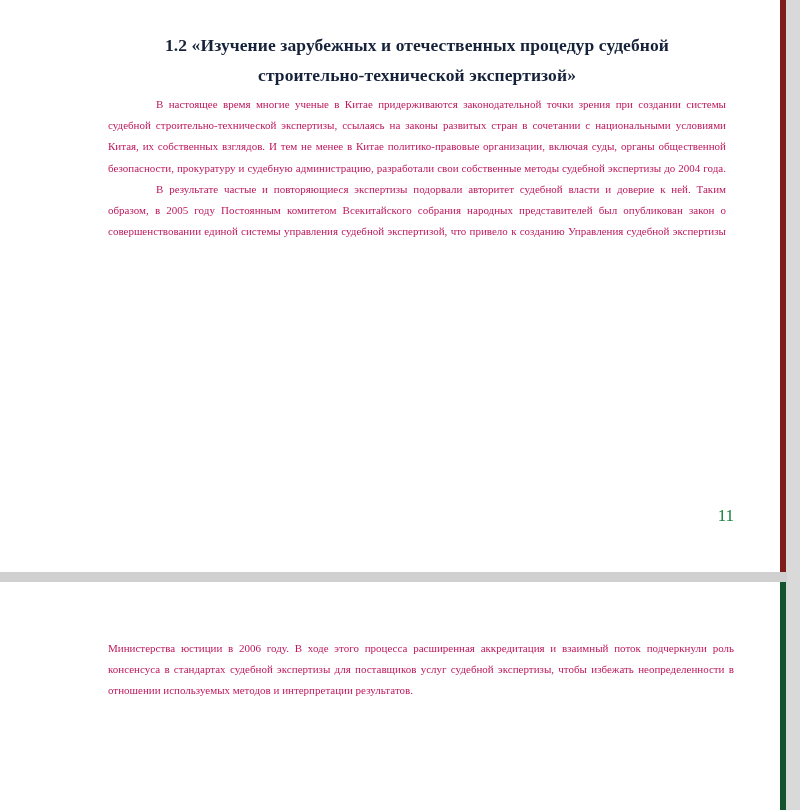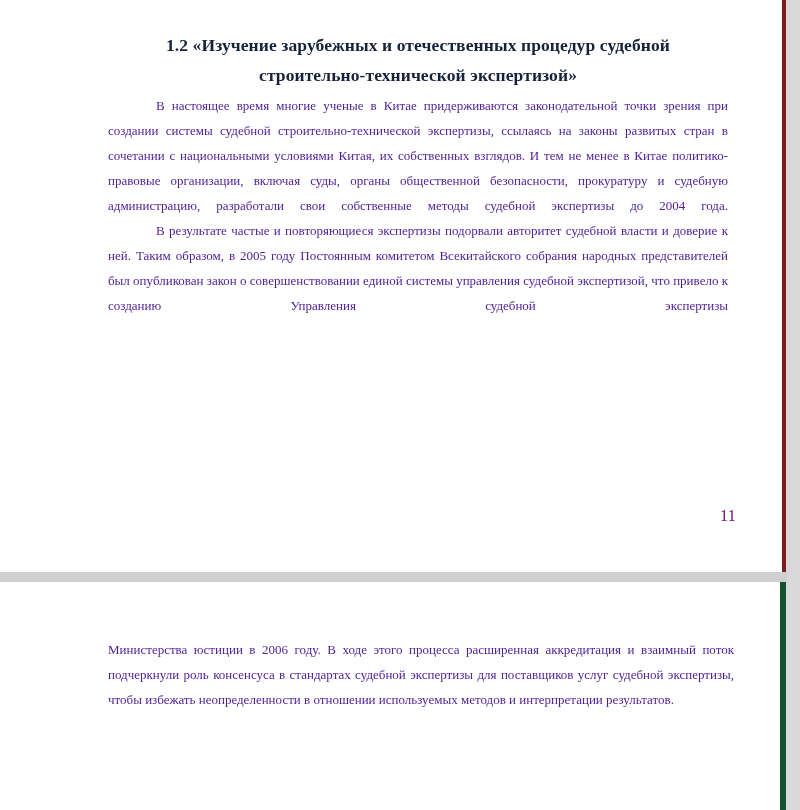--- a/index.html
+++ b/index.html
@@ -20,21 +20,21 @@
   .page {
     background: #ffffff;
     position: relative;
     box-sizing: border-box;
   }
   .page-one {
     width: 786px;
     height: 572px;
     margin: 0 auto 0 0;
     padding: 30px 54px 0 108px;
-    border-right: 4px solid #7f1d1d;
+    border-right: 6px solid #7f1d1d;
   }
   .gap {
     height: 10px;
     background: #d0d0d0;
   }
   .page-two {
     width: 786px;
     height: 228px;
     padding: 56px 46px 0 108px;
     border-right: 6px solid #14532d;
@@ -46,41 +46,41 @@
     text-align: center;
     line-height: 1.72;
     letter-spacing: 0.1px;
     margin: 0 0 4px 0;
     padding: 0 2px;
   }
   .doc-heading .line2 {
     display: block;
   }
   p.body-par {
-    font-size: 13px;
-    color: #4c1d95;
+    font-size: 11px;
+    color: #be185d;
     text-align: justify;
     text-align-last: justify;
     line-height: 1.92;
     margin: 0;
     text-indent: 48px;
     hyphens: none;
   }
   p.body-par.last-natural {
     text-align-last: left;
   }
   p.no-indent {
     text-indent: 0;
   }
   .page-number {
     position: absolute;
     right: 46px;
     bottom: 46px;
     font-size: 17px;
-    color: #701a75;
+    color: #15803d;
   }
   .right-strip {
     position: absolute;
     top: 0;
     right: 0;
     width: 13px;
     height: 810px;
     background: #d9d9d9;
   }
 </style>

